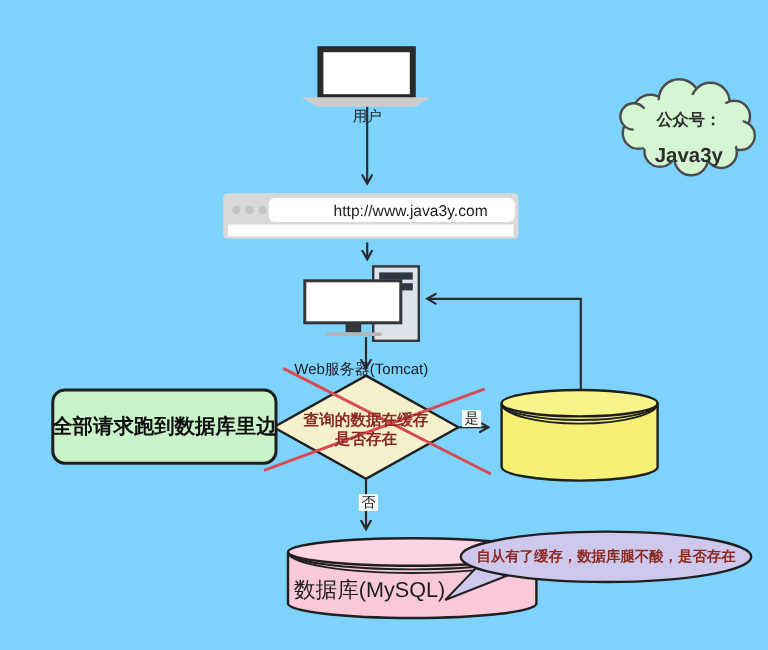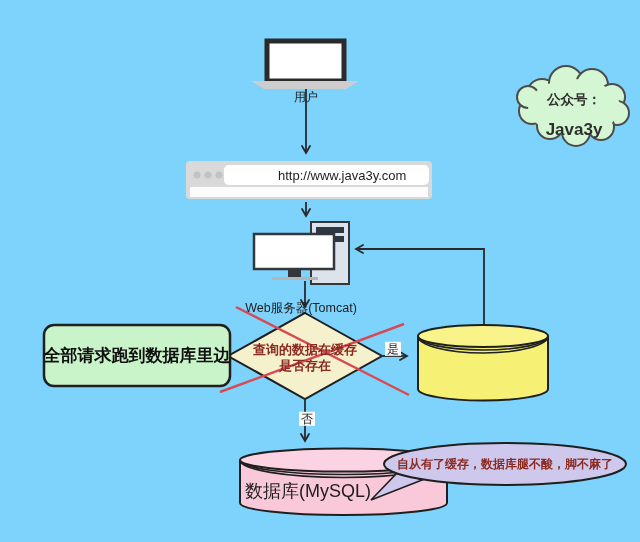--- a/index.html
+++ b/index.html
@@ -138,18 +138,18 @@
   <div class="lbl darkred" style="left:305px; top:366px; font-size:13px;">是否存在</div>
 
   <div class="lbl bgmask" style="left:393px; top:349px; font-size:12px;">是</div>
   <div class="lbl bgmask" style="left:307px; top:419px; font-size:12px;">否</div>
 
 
   <div class="lbl" style="left:308px; top:492px; font-size:18px;">数据库(MySQL)</div>
 
   <div class="lbl black-bold" style="left:137px; top:356px; font-size:17px;">全部请求跑到数据库里边</div>
 
-  <div class="lbl darkred" style="left:505px; top:464px; font-size:12px;">自从有了缓存，数据库腿不酸，脚不麻了</div>
+  <div class="lbl darkred" style="left:505px; top:464px; font-size:12px;">自从有了缓存，数据库腿不酸，是否存在</div>
 
   <div class="lbl gray-bold" style="left:574px; top:100px; font-size:13.5px;">公众号：</div>
   <div class="lbl gray-bold" style="left:574px; top:130px; font-size:17px;">Java3y</div>
 
 </div>
 
 </body></html>

